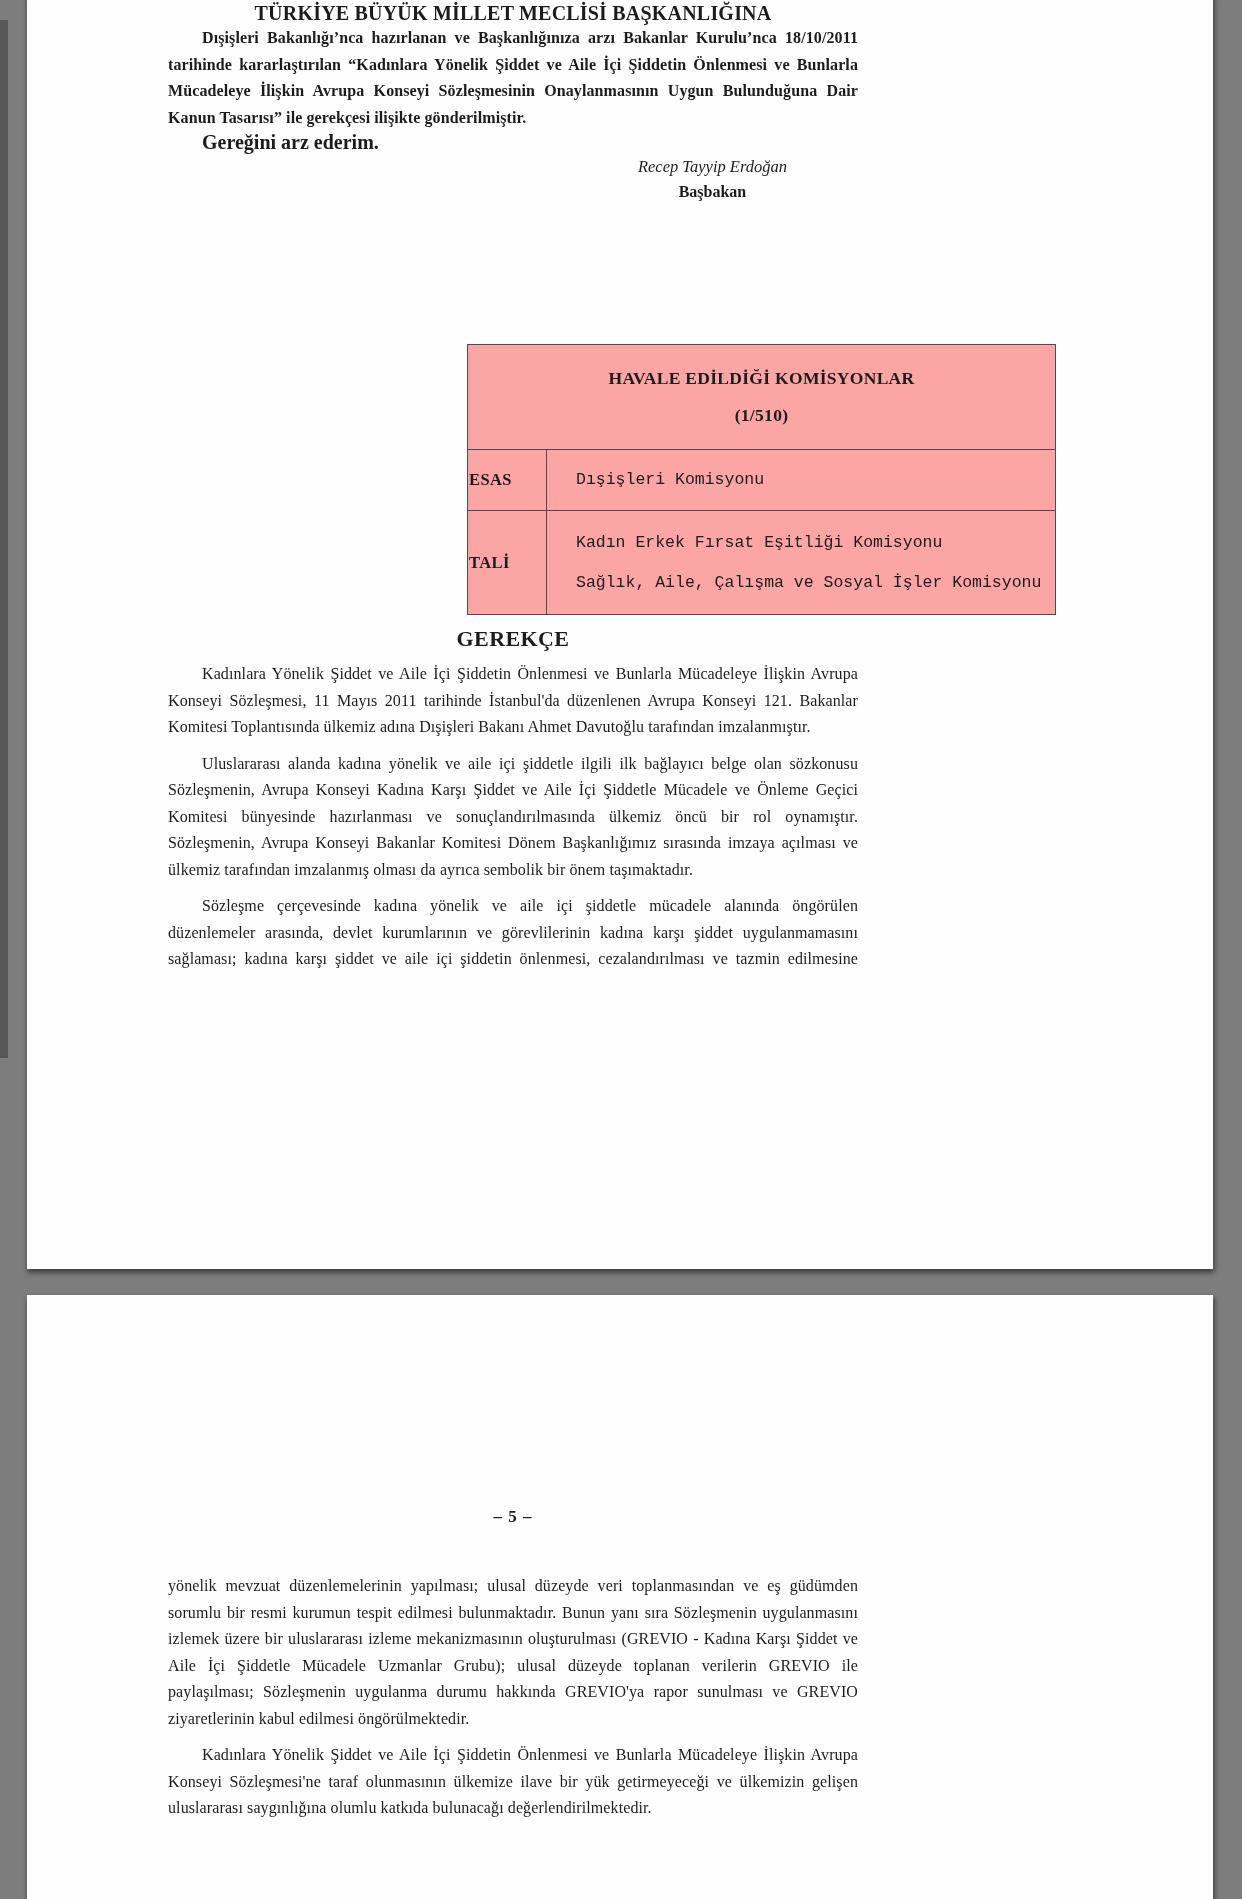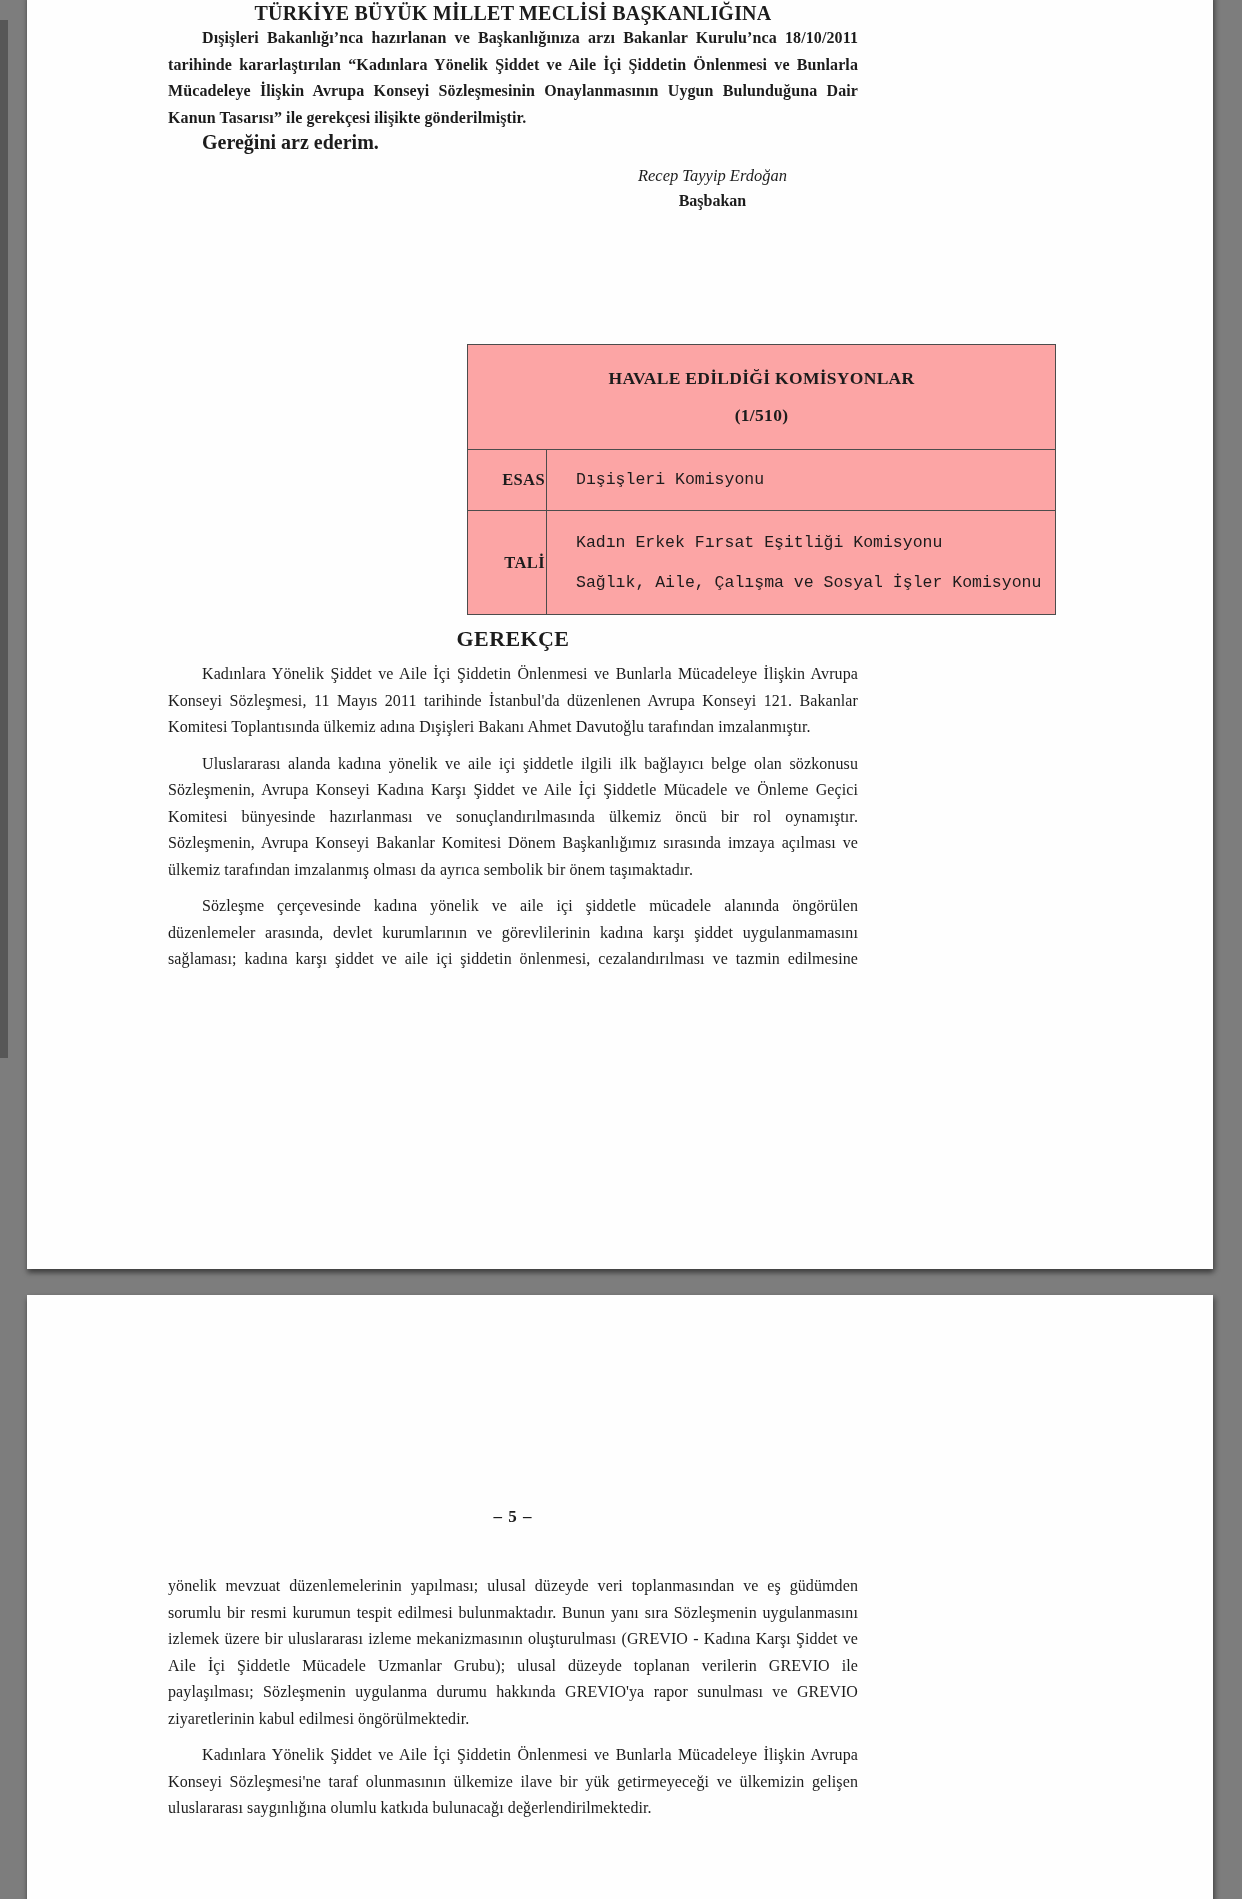--- a/index.html
+++ b/index.html
@@ -48,21 +48,20 @@
     text-indent: 34px;
     letter-spacing: 0.1px;
   }
   p.bold { font-weight: bold; }
   p.continues { text-align-last: justify; }
 
   .intro { margin-top: 11px; }
   .request-line { font-weight: bold; font-size: 20px; text-indent: 34px; }
 
   .signature {
-    margin-top: 9px;
     text-align: right;
     padding-right: 71px;
   }
   .signature .sig-inner { display: inline-block; text-align: center; }
   .sig-name { font-style: italic; font-size: 16.5px; line-height: 25px; }
   .sig-title { font-weight: bold; font-size: 16px; line-height: 25px; }
 
   .committee-table-wrap { position: absolute; top: 350px; left: 299px; }
   table.committee-table {
     border-collapse: collapse;
@@ -77,21 +76,21 @@
   .committee-table .thead {
     text-align: center;
     font-weight: bold;
     font-size: 17.5px;
     height: 102px;
     line-height: 37px;
     letter-spacing: 0.3px;
   }
   .committee-table .label-cell {
     width: 76px;
-    text-align: right;
+    text-align: left;
     font-weight: bold;
     letter-spacing: 0.4px;
   }
   .committee-table .row-esas td { height: 58px; }
   .committee-table .row-tali td { height: 101px; }
   .committee-table .committee-cell { padding-left: 29px; font-family: Liberation Mono, monospace; }
   .committee-cell .line { line-height: 40px; }
 
   .gerekce-block { position: absolute; top: 632px; left: 0; width: 690px; }
   .section-heading {

